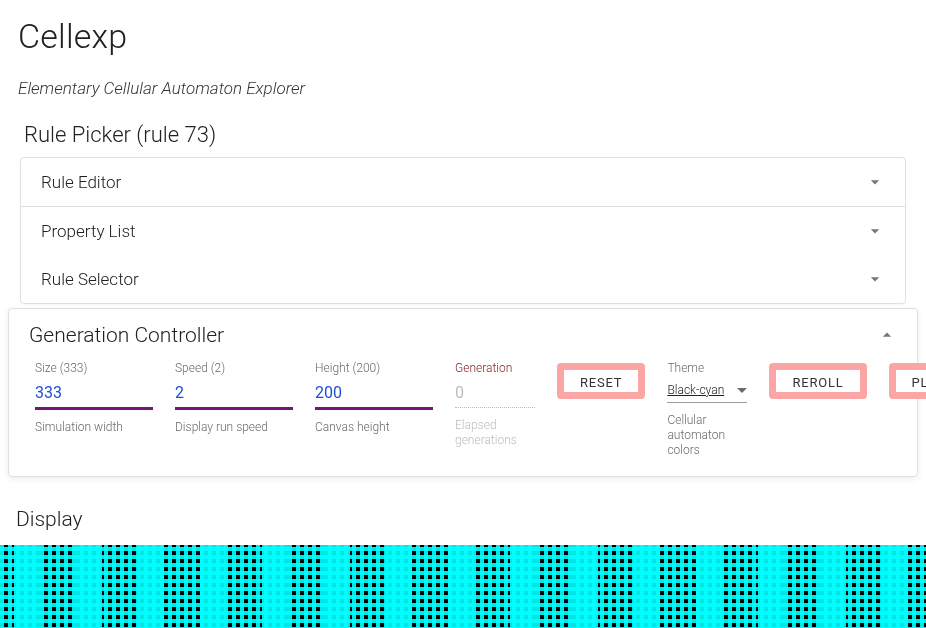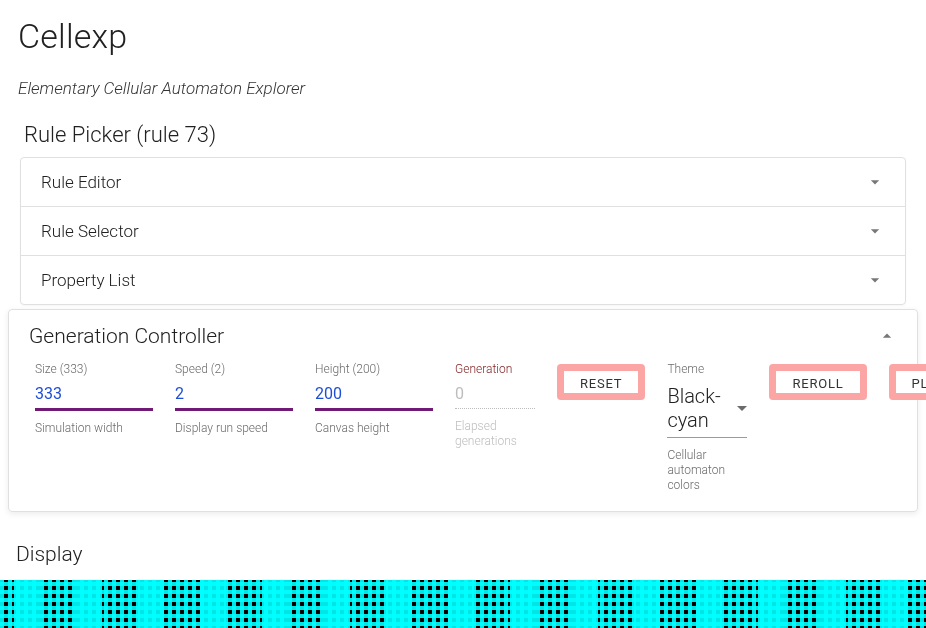--- a/index.html
+++ b/index.html
@@ -110,21 +110,21 @@
 }
 .field-help.disabled { color: #bdbdbd; }
 .select-wrap {
   display: flex;
   align-items: center;
   justify-content: space-between;
   border-bottom: 1px solid #9b9b9b;
   padding: 4px 0 5px 0;
   cursor: pointer;
 }
-.select-value { font-size: 20px; }
+.select-value { font-size: 12px; text-decoration: underline; }
 .tri {
   width: 0; height: 0;
   border-left: 5px solid transparent;
   border-right: 5px solid transparent;
   border-top: 5px solid #6b6b6b;
 }
 .btn {
   border: 7px solid #fca5a5;
   background: #fff;
   padding: 5px 16px;
@@ -164,28 +164,28 @@
 
 <div class="section-title">Rule Picker (rule 73)</div>
 
 <div class="panel-group">
   <div class="panel-head">
     <div class="panel-head-title">Rule Editor</div>
     <svg class="chev" viewBox="0 0 24 24">
         <path fill="currentColor" d="M7 10l5 5 5-5z"></path>
       </svg>
   </div>
+  <div class="panel-head" style="border-bottom:none">
+    <div class="panel-head-title">Property List</div>
+    <svg class="chev" viewBox="0 0 24 24">
+        <path fill="currentColor" d="M7 10l5 5 5-5z"></path>
+      </svg>
+  </div>
   <div class="panel-head">
     <div class="panel-head-title">Rule Selector</div>
-    <svg class="chev" viewBox="0 0 24 24">
-        <path fill="currentColor" d="M7 10l5 5 5-5z"></path>
-      </svg>
-  </div>
-  <div class="panel-head" style="border-bottom:none">
-    <div class="panel-head-title">Property List</div>
     <svg class="chev" viewBox="0 0 24 24">
         <path fill="currentColor" d="M7 10l5 5 5-5z"></path>
       </svg>
   </div>
 </div>
 
 <div class="controller">
   <div class="controller-head">
     <div class="controller-title">Generation Controller</div>
     <svg class="chev" viewBox="0 0 24 24">

